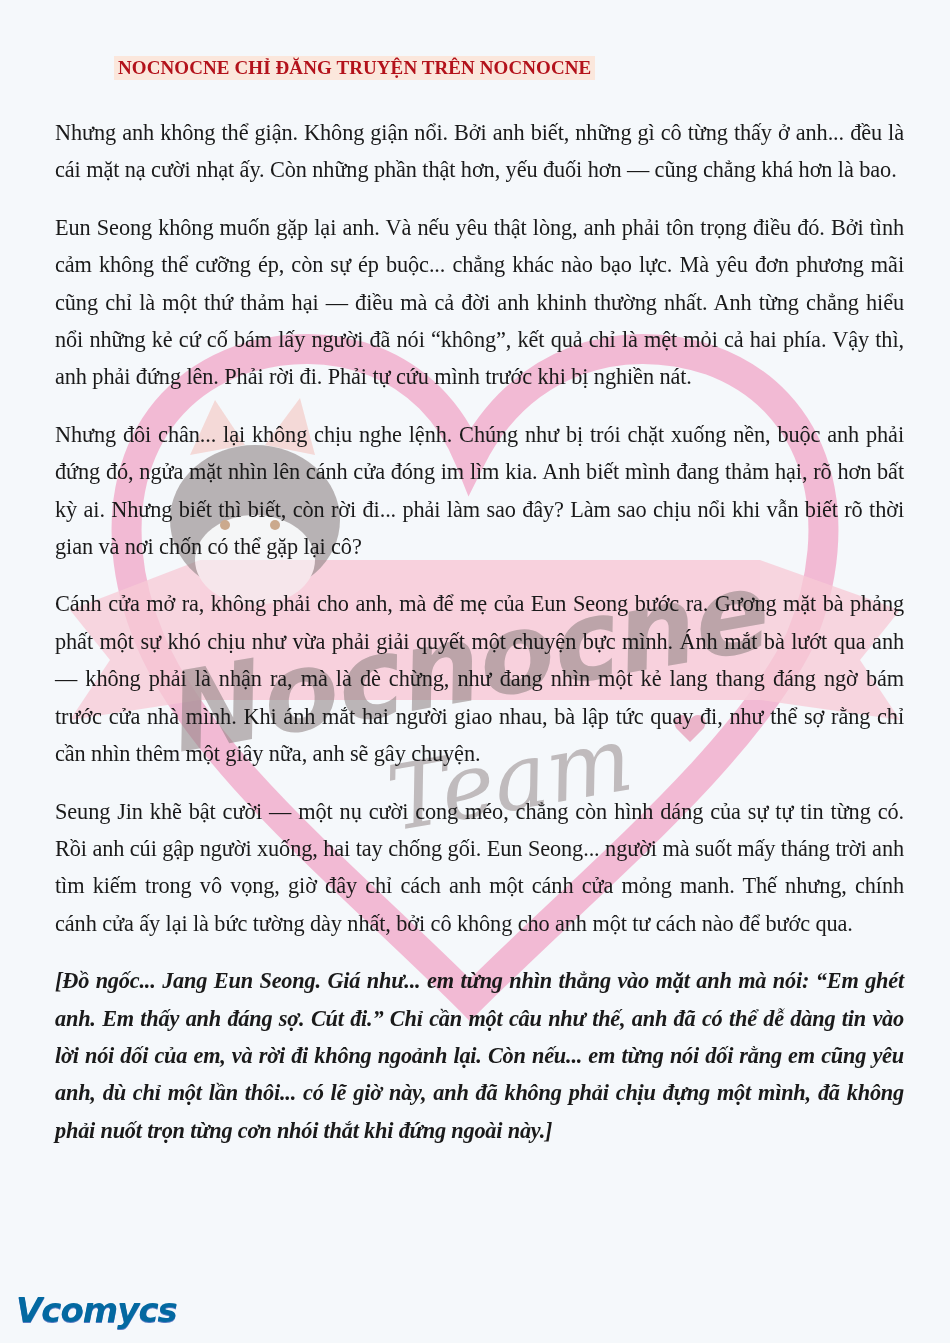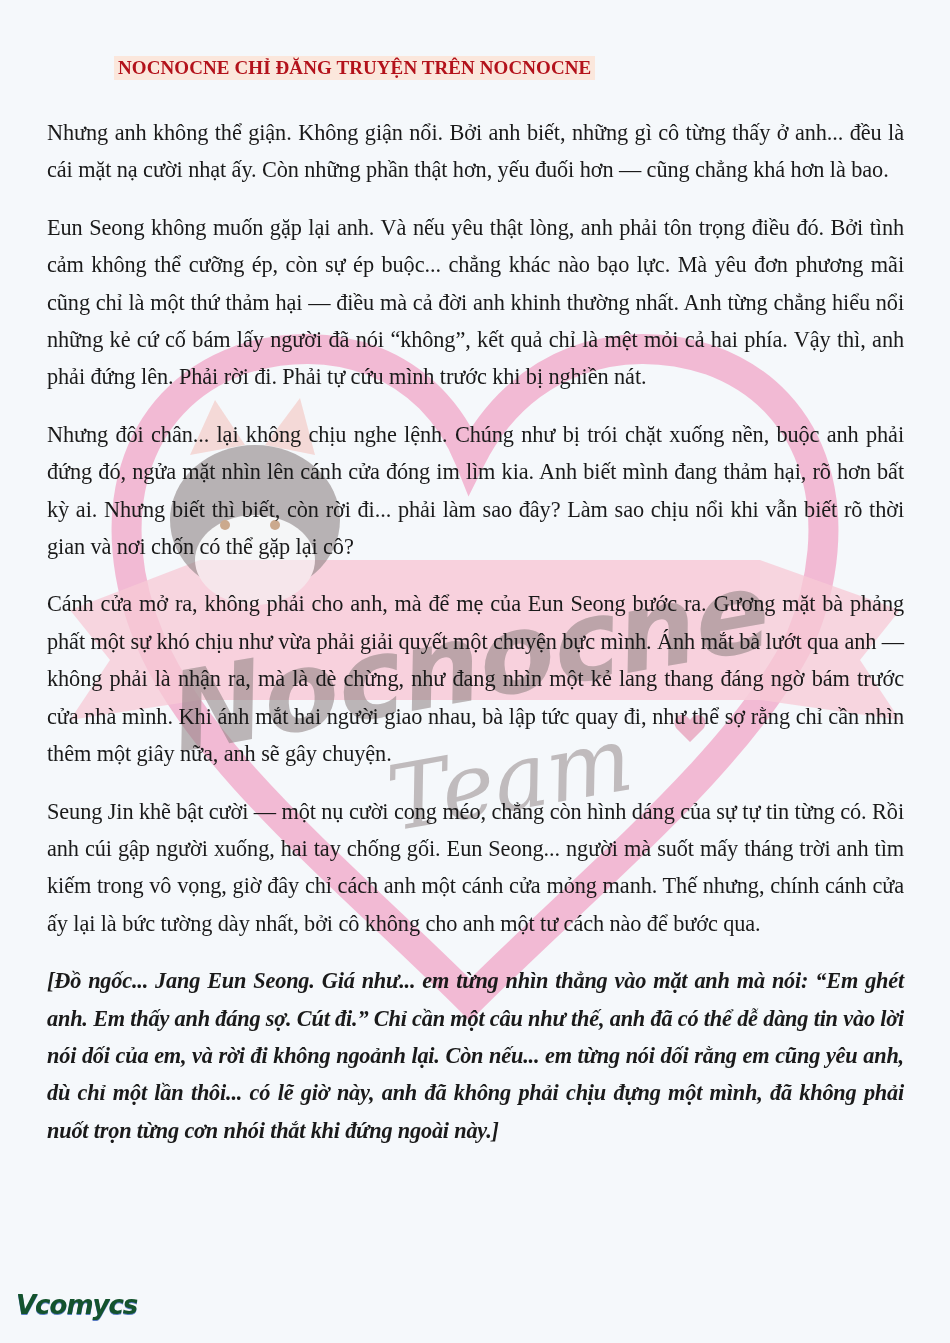--- a/index.html
+++ b/index.html
@@ -26,38 +26,38 @@
     letter-spacing: 0.1px;
     line-height: 24px;
     z-index: 3;
   }
 
   .content {
     position: absolute; left: 47px; top: 114px; width: 857px;
     z-index: 2;
   }
   .para {
-    margin: 0 0 20px 0;
+    margin: 0 0 20px 8px;
     font-size: 22.3px;
     line-height: 37.4px;
     text-align: justify;
     text-align-last: left;
     letter-spacing: -0.1px;
   }
   .para.italic {
     font-style: italic; font-weight: bold;
     letter-spacing: -0.2px;
   }
 
   .footer-logo {
     position: absolute; left: 16px; top: 1290px; z-index: 3;
     font-family: "DejaVu Sans", sans-serif;
     font-style: italic; font-weight: bold;
-    font-size: 26px; letter-spacing: -1px;
-    color: #14532d;
+    font-size: 34px; letter-spacing: -1px;
+    color: #0369a1;
     text-shadow: 0 1px 0 #5b7dc4;
   }
 </style>
 </head>
 <body>
 
 <div class="page">
 
   <svg class="watermark" viewBox="0 0 950 1343" xmlns="http://www.w3.org/2000/svg">
 

